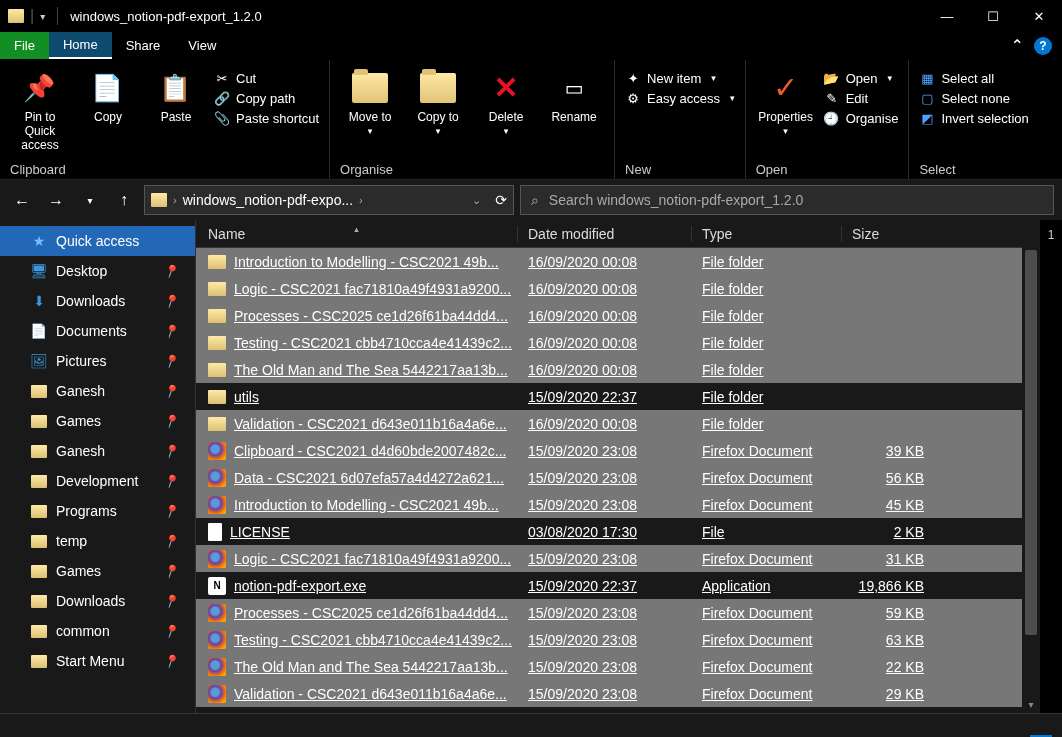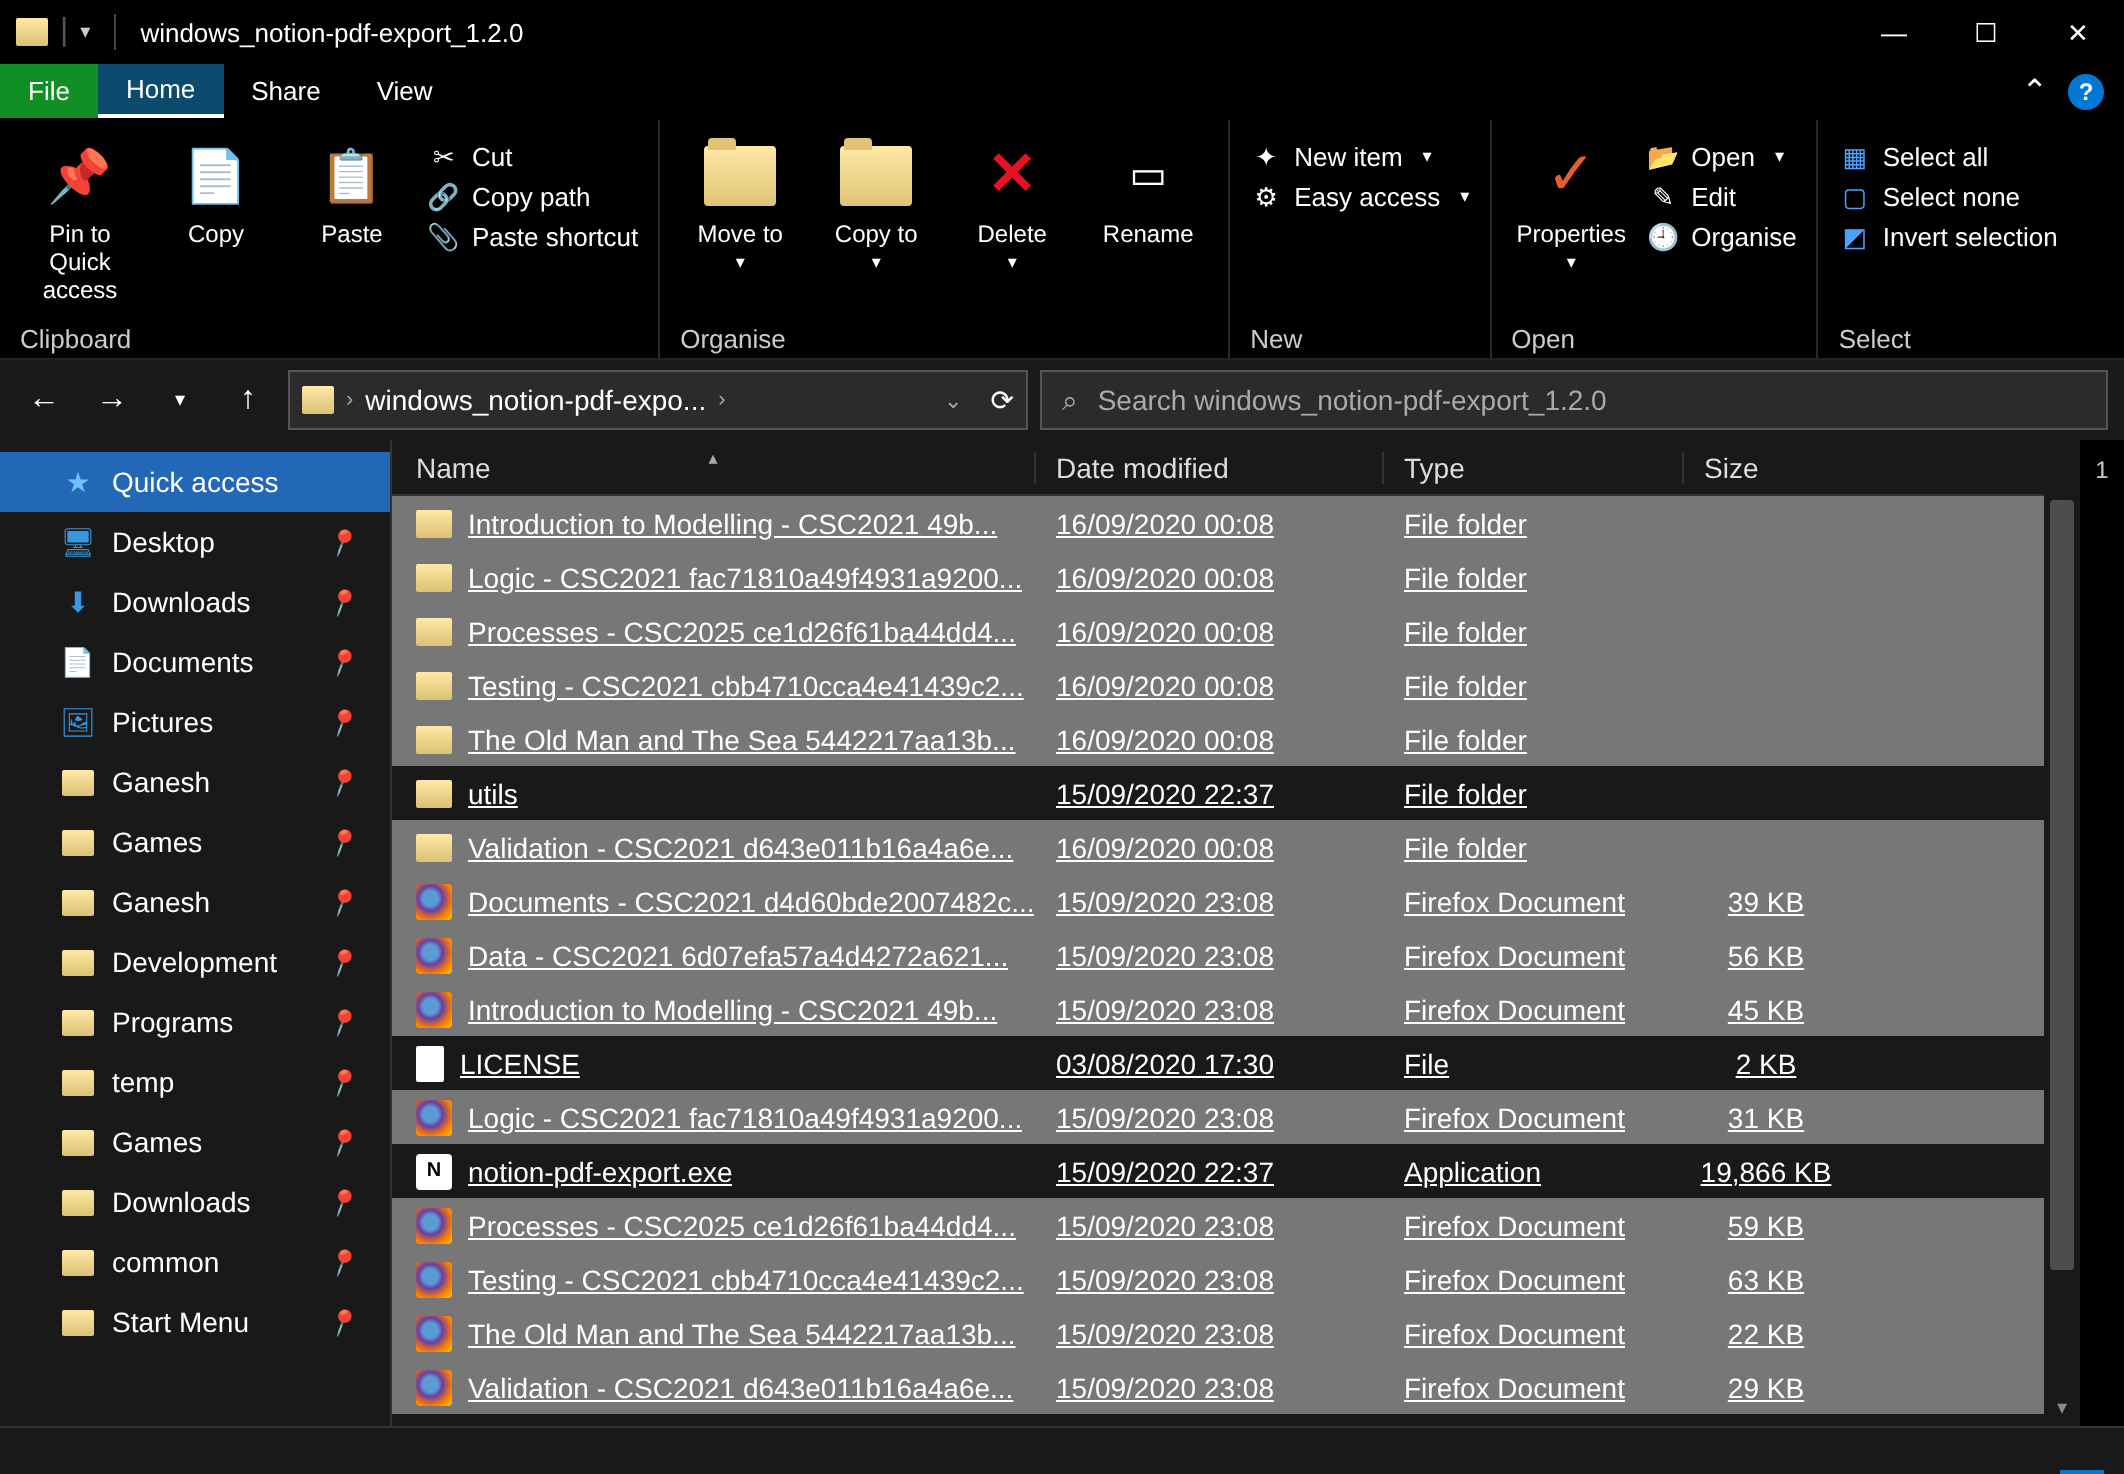--- a/index.html
+++ b/index.html
@@ -61,21 +61,21 @@
 .col-name .sort { position:absolute; left:50%; top:-2px; transform:translateX(-50%); font-size:9px; color:#aaa; }
 .col-date { width: 174px; padding-left: 10px; border-right: 1px solid #333; }
 .col-type { width: 150px; padding-left: 10px; border-right: 1px solid #333; }
 .col-size { width: 96px; padding-left: 10px; }
 .row { height: 27px; display: flex; align-items: center; font-size: 14px; color: #fff; text-decoration: underline; }
 .row.sel { background: #777777; }
 .row .c-name { width: 322px; padding-left: 12px; display: flex; align-items: center; gap: 8px; overflow: hidden; white-space: nowrap; }
 .row .c-name .txt { overflow: hidden; text-overflow: ellipsis; }
 .row .c-date { width: 174px; padding-left: 10px; }
 .row .c-type { width: 150px; padding-left: 10px; }
-.row .c-size { width: 96px; text-align: center; padding-right: 14px; }
+.row .c-size { width: 96px; text-align: right; padding-right: 14px; }
 .ico-folder { width: 18px; height: 14px; background: linear-gradient(#ffe9a6,#dcc174); border-radius: 1px; flex-shrink: 0; }
 .ico-ff { width: 18px; height: 18px; border-radius: 2px; background: radial-gradient(circle at 40% 40%, #5b9bd5 25%, #6b3fa0 40%, #ff7b00 70%, #ffcc00 100%); flex-shrink:0; }
 .ico-file { width: 14px; height: 18px; background: #fff; border-radius: 1px; flex-shrink:0; }
 .ico-exe { width: 18px; height: 18px; background: #fff; border-radius: 2px; flex-shrink:0; display:flex; align-items:center; justify-content:center; color:#000; font-size:10px; font-weight:bold; }
 
 .scrollbar-v { width: 18px; background: #191919; display: flex; flex-direction: column; }
 .scroll-arrow-top { height: 28px; }
 .scroll-arrow-bot { height: 18px; display:flex; align-items:center; justify-content:center; color:#888; font-size:10px; }
 .scroll-thumb { flex: 1; margin: 2px 3px 60px 3px; background: #4d4d4d; border-radius: 2px; }
 
@@ -432,21 +432,21 @@
               <span class="ico-folder"></span>
               <span class="txt">Validation - CSC2021 d643e011b16a4a6e...</span>
             </div>
             <div class="c-date">16/09/2020 00:08</div>
             <div class="c-type">File folder</div>
             <div class="c-size"></div>
           </div>
           <div class="row sel">
             <div class="c-name">
               <span class="ico-ff"></span>
-              <span class="txt">Documents - CSC2021 d4d60bde2007482c...</span>
+              <span class="txt">Clipboard - CSC2021 d4d60bde2007482c...</span>
             </div>
             <div class="c-date">15/09/2020 23:08</div>
             <div class="c-type">Firefox Document</div>
             <div class="c-size">39 KB</div>
           </div>
           <div class="row sel">
             <div class="c-name">
               <span class="ico-ff"></span>
               <span class="txt">Data - CSC2021 6d07efa57a4d4272a621...</span>
             </div>

